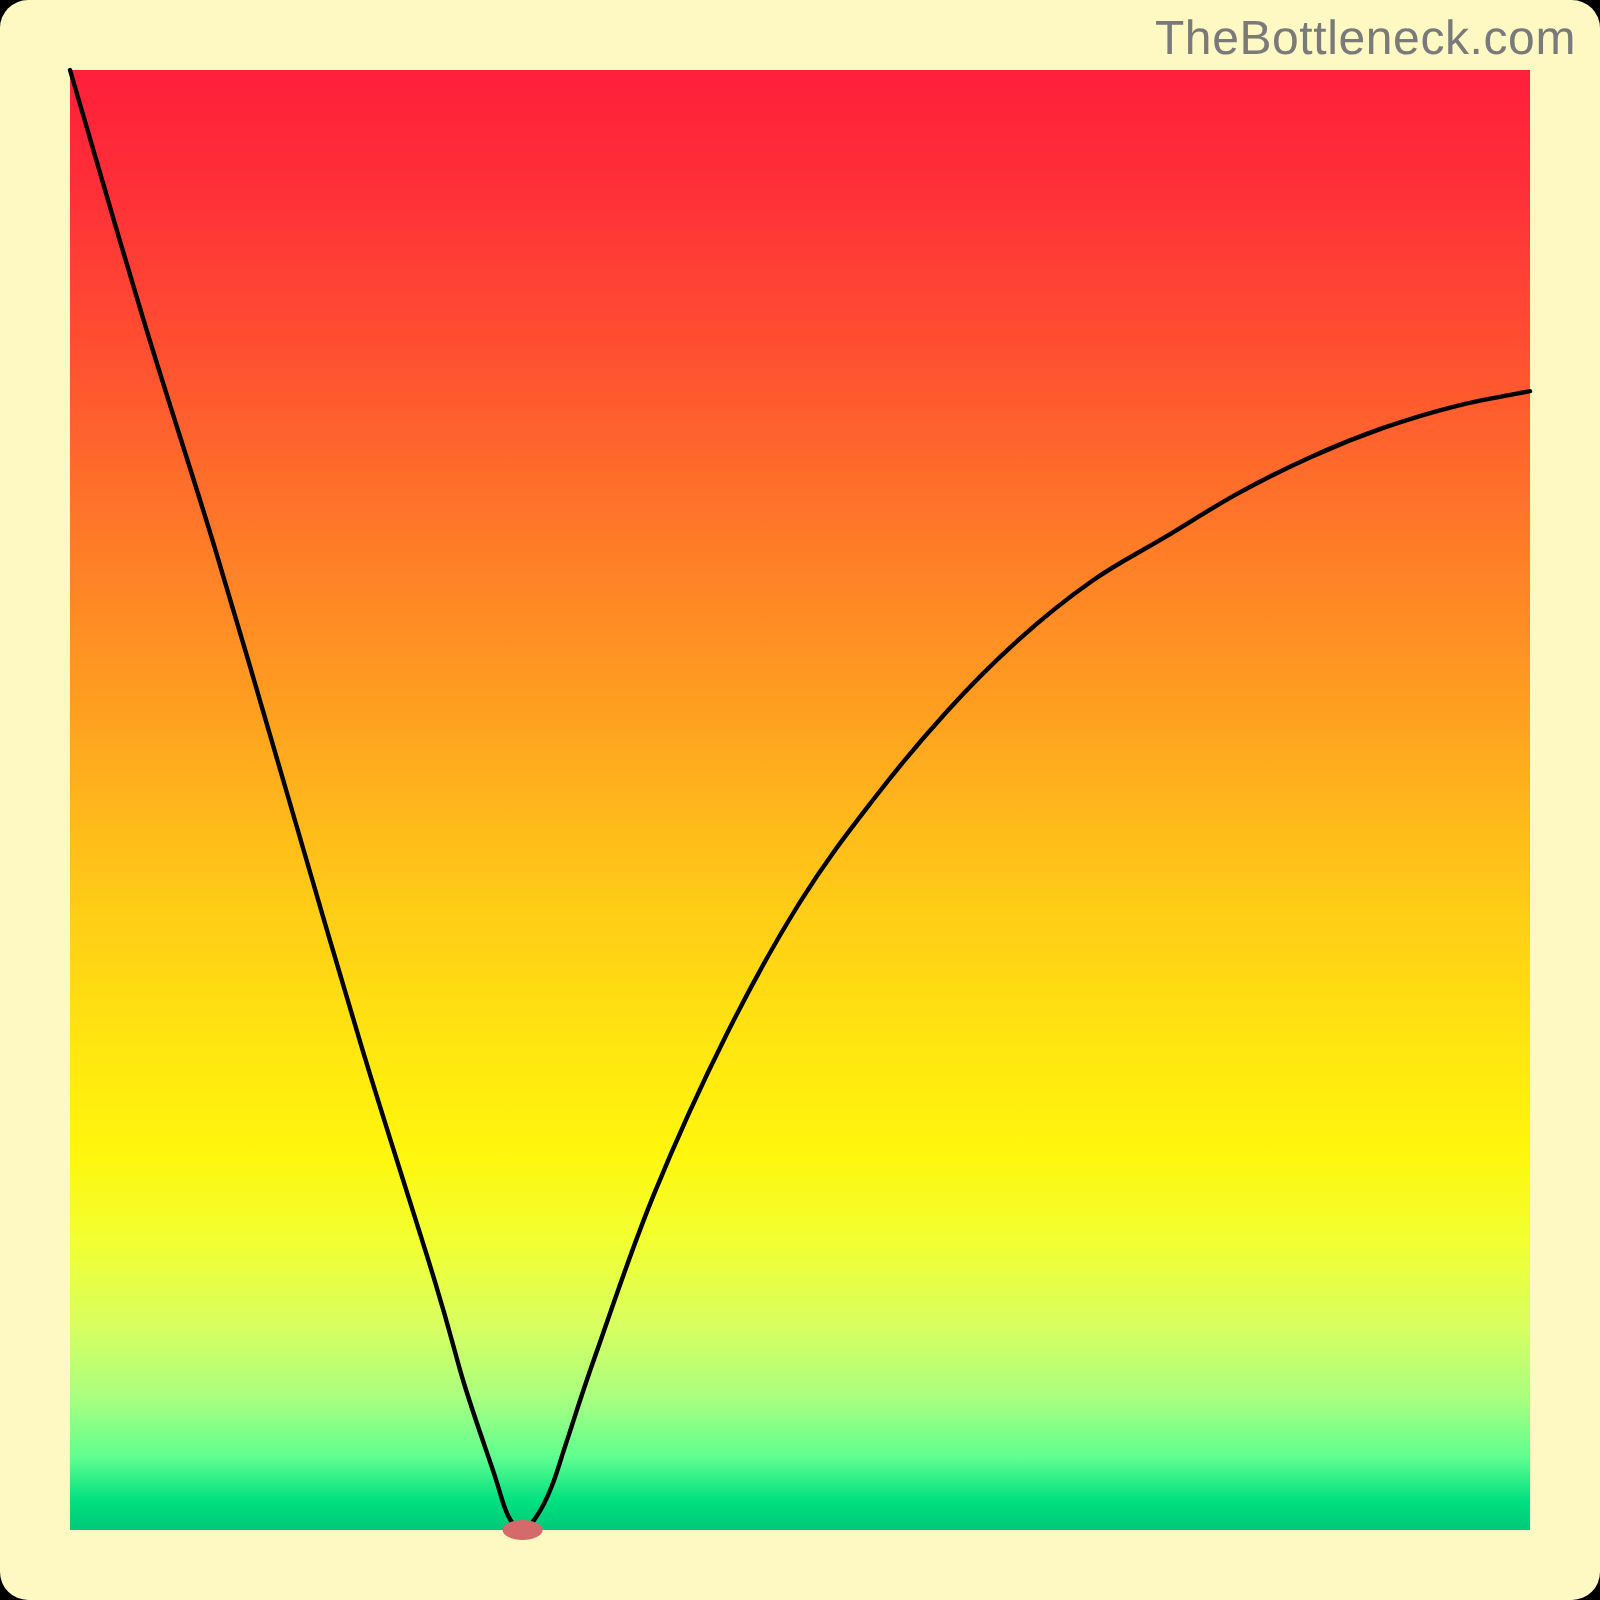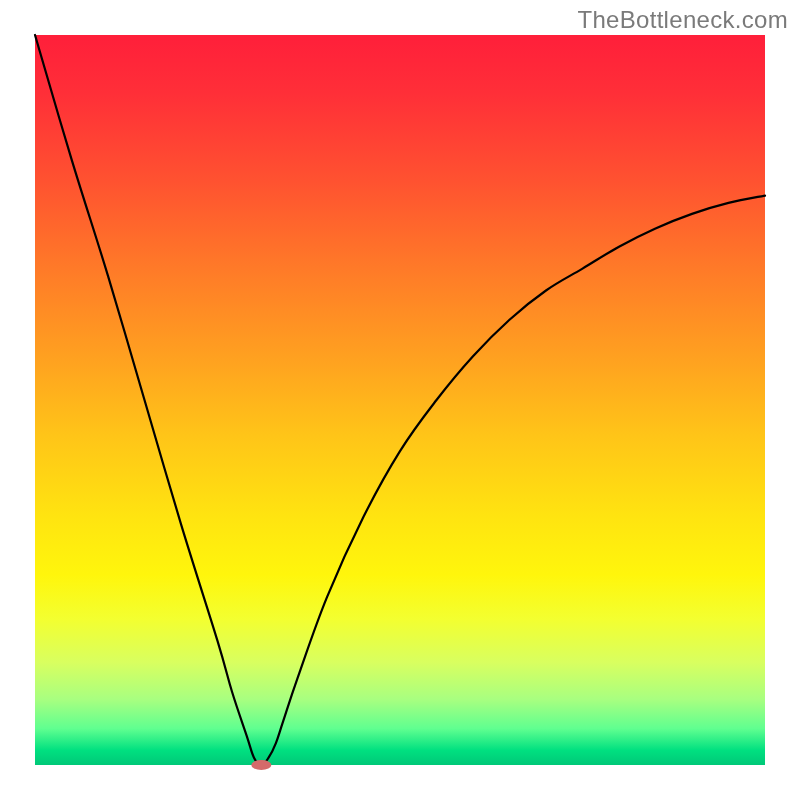--- a/index.html
+++ b/index.html
@@ -8,21 +8,22 @@
     width: 800px;
     height: 800px;
     background: #000;
     font-family: Arial, Helvetica, sans-serif;
     overflow: hidden;
   }
   .frame {
     position: relative;
     width: 800px;
     height: 800px;
-    background: #ffffff;
+    background: #fef9c3;
+    border-radius: 14px;
   }
   .plot-area {
     position: absolute;
     left: 35px;
     top: 35px;
     width: 730px;
     height: 730px;
     background: linear-gradient(to bottom,
       #ff1f3a 0%,
       #ff2f38 8%,

